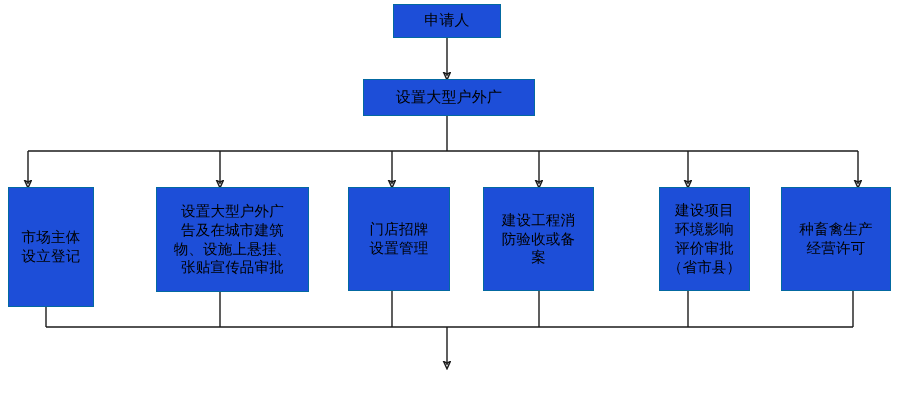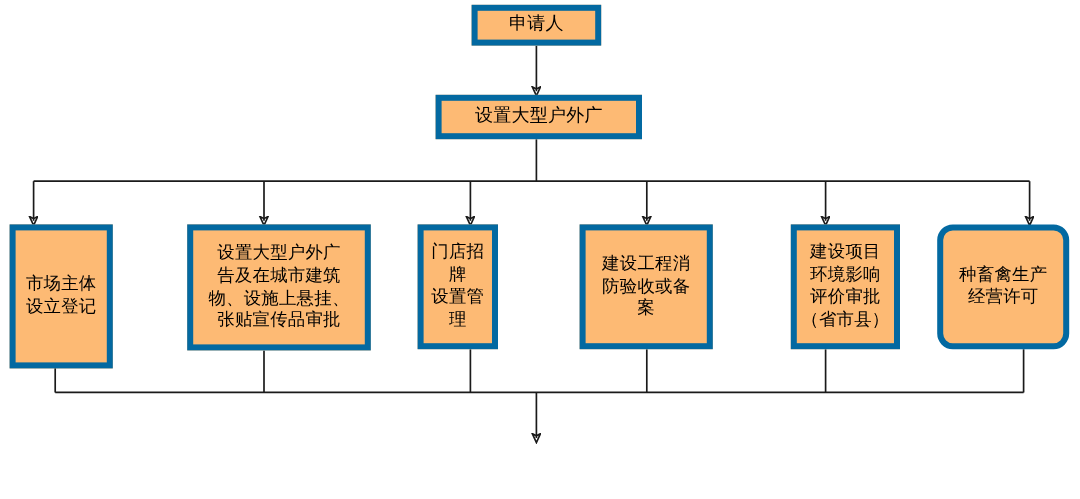--- a/index.html
+++ b/index.html
@@ -14,43 +14,43 @@
   #flowchart {
     position: relative;
     width: 900px;
     height: 416px;
     background: #ffffff;
     overflow: hidden;
   }
   .node {
     position: absolute;
     box-sizing: border-box;
-    border: 5px solid #0369a1;
-    background: #fdba74;
+    border: 1px solid #0369a1;
+    background: #1d4ed8;
     display: flex;
     align-items: center;
     justify-content: center;
     text-align: center;
     line-height: 1.30;
     letter-spacing: 0.2px;
     color: #000;
   }
   .node .label {
     display: block;
     padding: 0 2px;
     white-space: pre-line;
   }
   .n-applicant      { left: 393px; top: 4px;   width: 108px; height: 34px; font-size: 15px; }
   .n-intake         { left: 363px; top: 79px;  width: 172px; height: 37px; font-size: 15px; }
   .n-b1 { left: 8px;   top: 187px; width: 86px;  height: 120px; font-size: 14.5px; }
   .n-b2 { left: 156px; top: 187px; width: 153px; height: 105px; font-size: 14.5px; }
-  .n-b3 { left: 348px; top: 187px; width: 67px;  height: 104px; font-size: 14.5px; }
+  .n-b3 { left: 348px; top: 187px; width: 102px;  height: 104px; font-size: 14.5px; }
   .n-b4 { left: 483px; top: 187px; width: 111px; height: 104px; font-size: 14.5px; }
   .n-b5 { left: 643px; top: 187px; width: 91px;  height: 104px; font-size: 14.5px; margin-left: 16px; }
-  .n-b6 { left: 781px; top: 187px; width: 110px; height: 104px; font-size: 14.5px; border-radius: 13px; }
+  .n-b6 { left: 781px; top: 187px; width: 110px; height: 104px; font-size: 14.5px; }
   .n-output { left: 355px; top: 368px; width: 188px; height: 41px; font-size: 15px; }
 
   svg.edges {
     position: absolute;
     left: 0; top: 0;
     width: 900px; height: 416px;
     pointer-events: none;
   }
   svg.edges line, svg.edges path { stroke: #1a1a1a; stroke-width: 1.4; fill: none; }
 </style>

